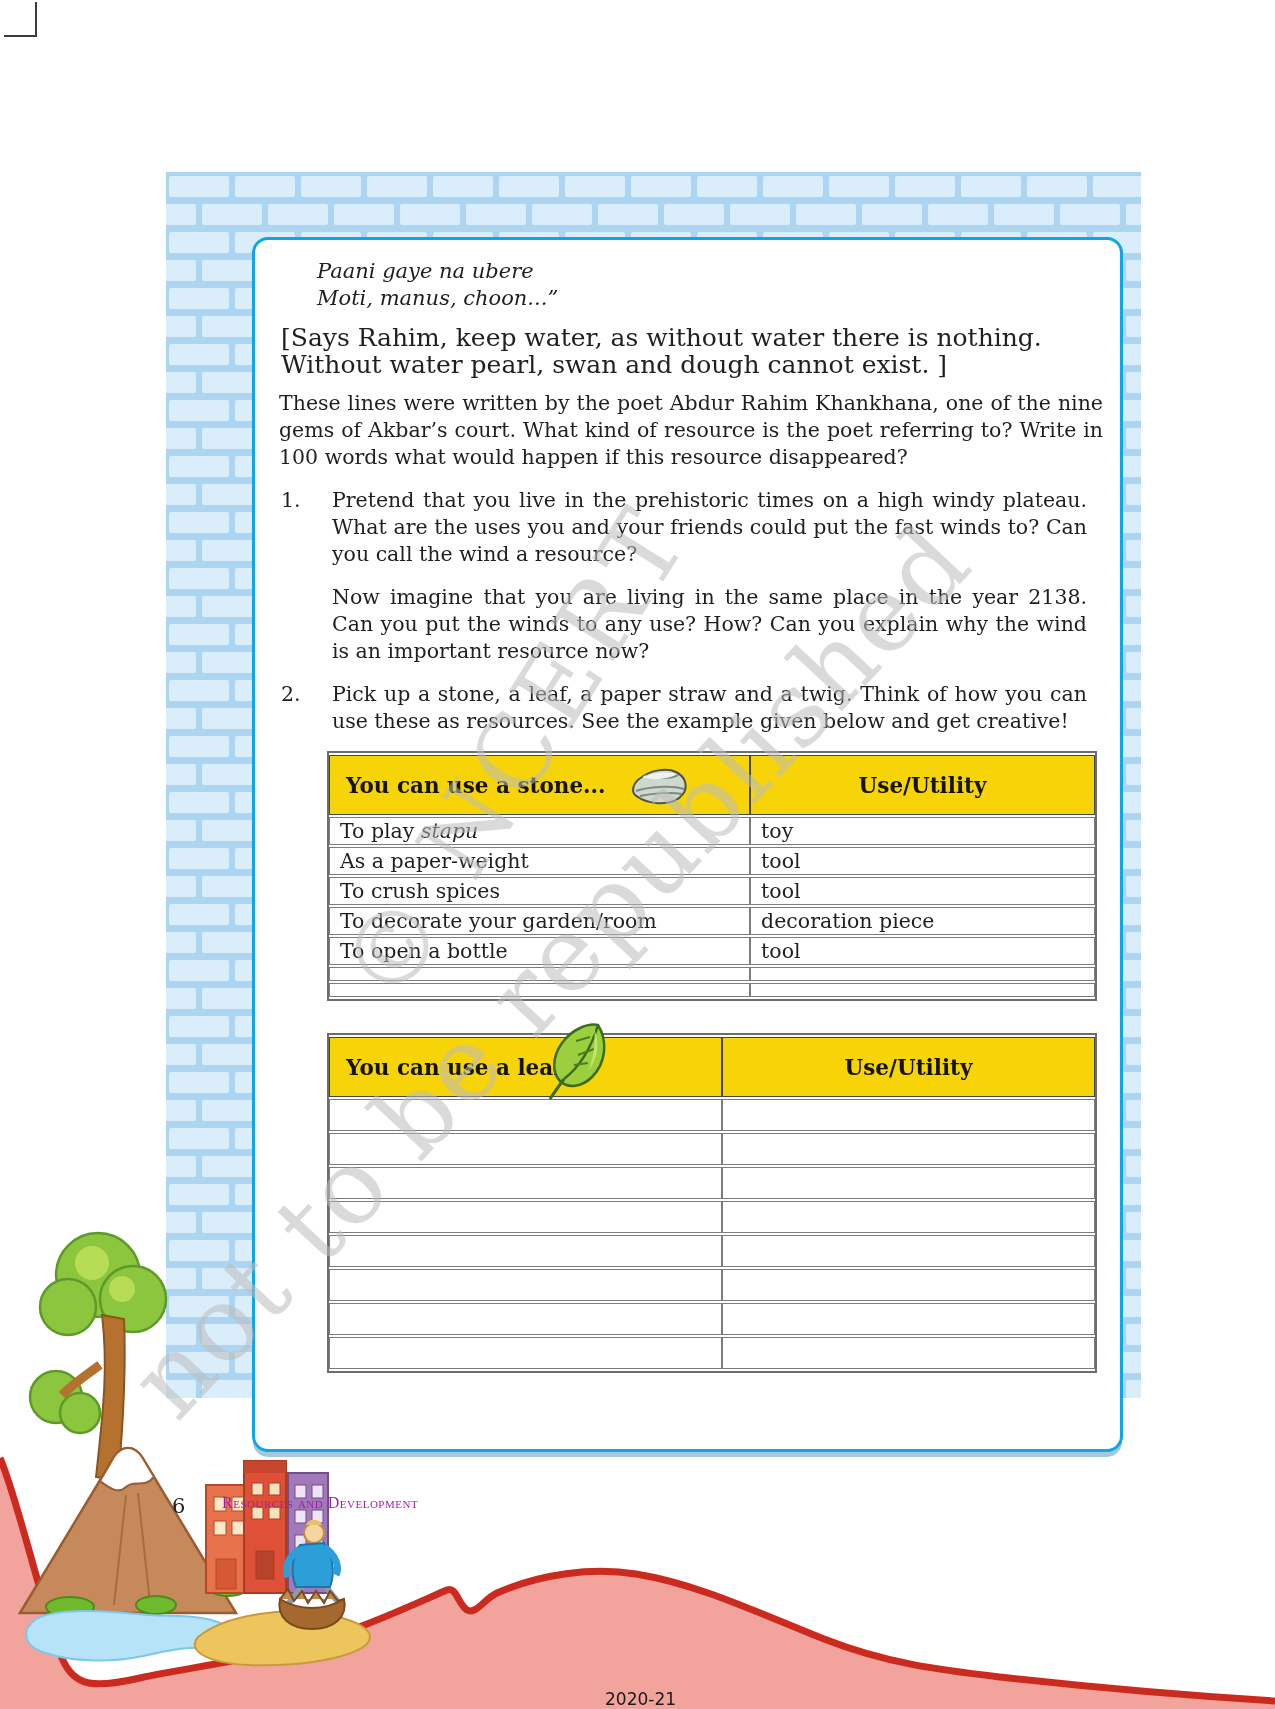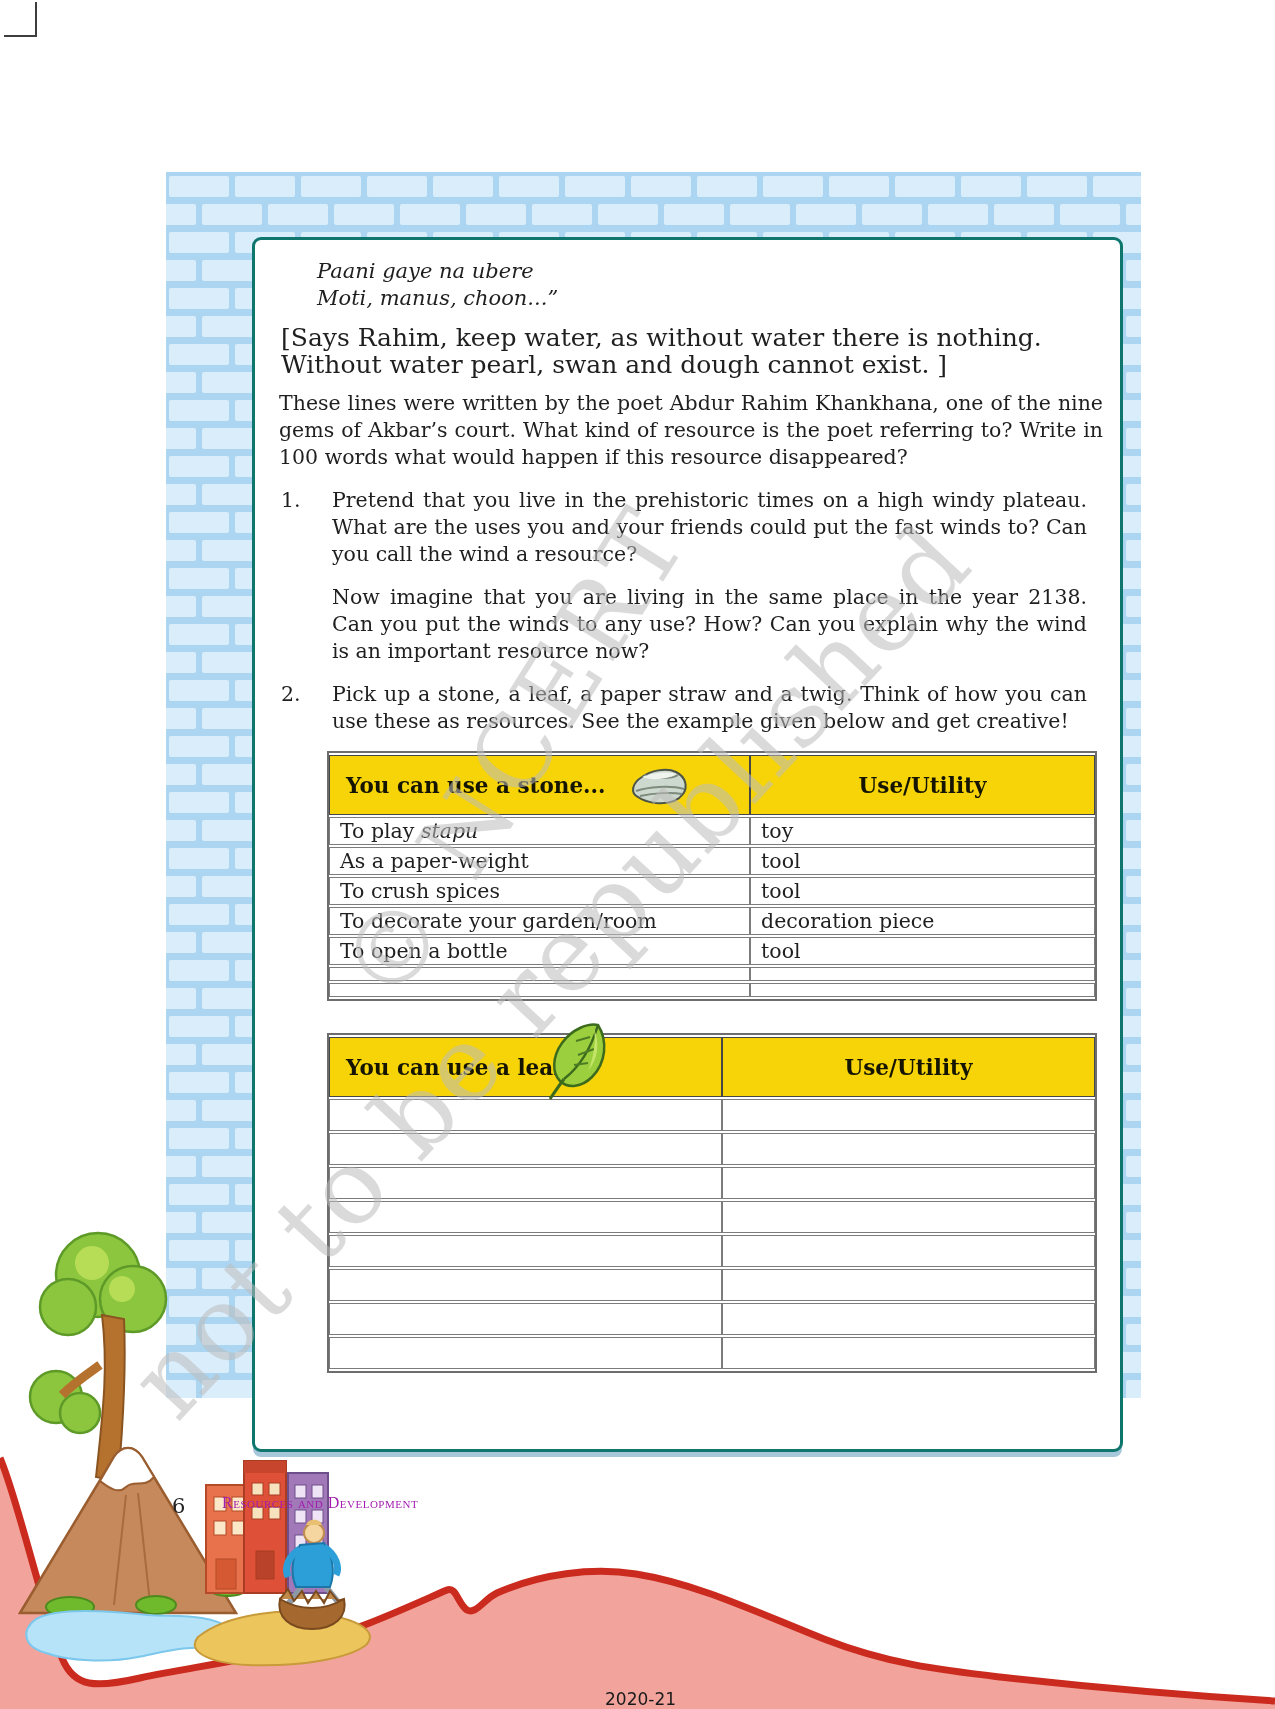--- a/index.html
+++ b/index.html
@@ -5,21 +5,21 @@
   html,body{margin:0;padding:0;background:#ffffff;}
   .page{position:relative;width:1275px;height:1709px;background:#fff;overflow:hidden;
         font-family:"DejaVu Serif","Liberation Serif",serif;color:#1f1f1f;}
 
   .crop-mark{position:absolute;left:4px;top:2px;width:31px;height:33px;
              border-right:2.5px solid #3d3d3d;border-bottom:2.5px solid #3d3d3d;}
 
   .brick-wall{position:absolute;left:166px;top:172px;z-index:0;}
 
   .card{position:absolute;left:252px;top:237px;width:871px;height:1215px;z-index:3;
-        background:#fff;border:3px solid #0f766e;border-radius:9px;
+        background:#fff;border:3px solid #0ea5e9;border-radius:16px;
         box-shadow:0 6px 0 -1px rgba(60,130,175,0.45);
         box-sizing:border-box;padding:16px 17px 14px 24px;}
 
   .poem{margin:2px 0 12px 38px;font-style:italic;font-size:21px;line-height:27px;}
   .translation{margin:0 0 12px 2px;font-size:25px;line-height:27px;}
   .para{margin:0 0 8px 0;font-size:20.5px;line-height:27px;text-align:justify;}
   .forfun{margin:6px 0 8px 0;font-size:22px;line-height:26px;font-weight:bold;color:#17a0da;
           font-family:"DejaVu Serif",serif;}
   .li{position:relative;padding-left:37px;margin:0 0 7px 0;font-size:20.5px;line-height:27px;text-align:justify;}
   .li .num{position:absolute;left:2px;top:0;}

